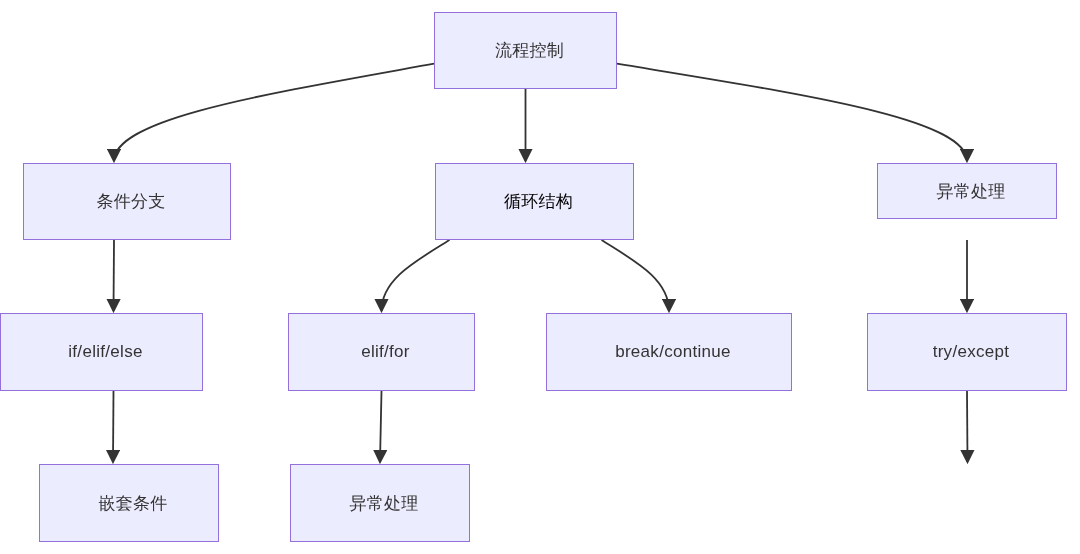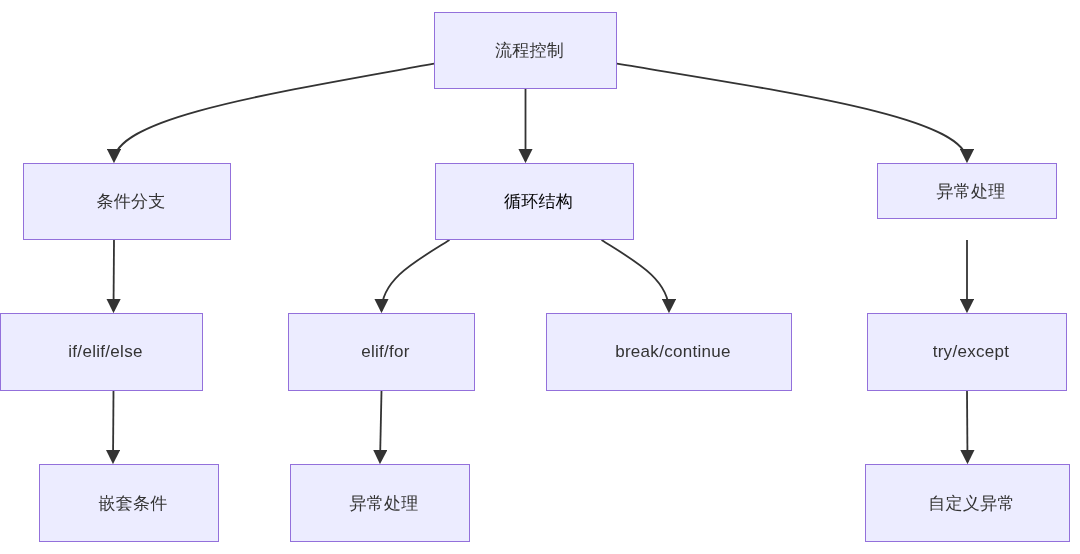--- a/index.html
+++ b/index.html
@@ -82,16 +82,13 @@
     </div>
     <div class="node" style="left: 546px; top: 313px; width: 246px; height: 78px; background: rgb(236, 236, 255); border-color: rgb(147, 112, 219); color: rgb(51, 51, 51);">
       <span>break/continue</span>
     </div>
     <div class="node" style="left: 23px; top: 464px; width: 180px; height: 78px; background: rgb(236, 236, 255); border-color: rgb(147, 112, 219); color: rgb(51, 51, 51); margin-left: 16px;">
       <span>嵌套条件</span>
     </div>
     <div class="node" style="left: 290px; top: 464px; width: 180px; height: 78px; background: rgb(236, 236, 255); border-color: rgb(147, 112, 219); color: rgb(51, 51, 51);">
       <span>异常处理</span>
     </div>
-    <div class="node" style="left: 865px; top: 464px; width: 205px; height: 78px; background: rgb(236, 236, 255); border-color: rgb(147, 112, 219); color: rgb(51, 51, 51);">
-      <span>自定义异常</span>
-    </div>
   </div>
 
 </body></html>

